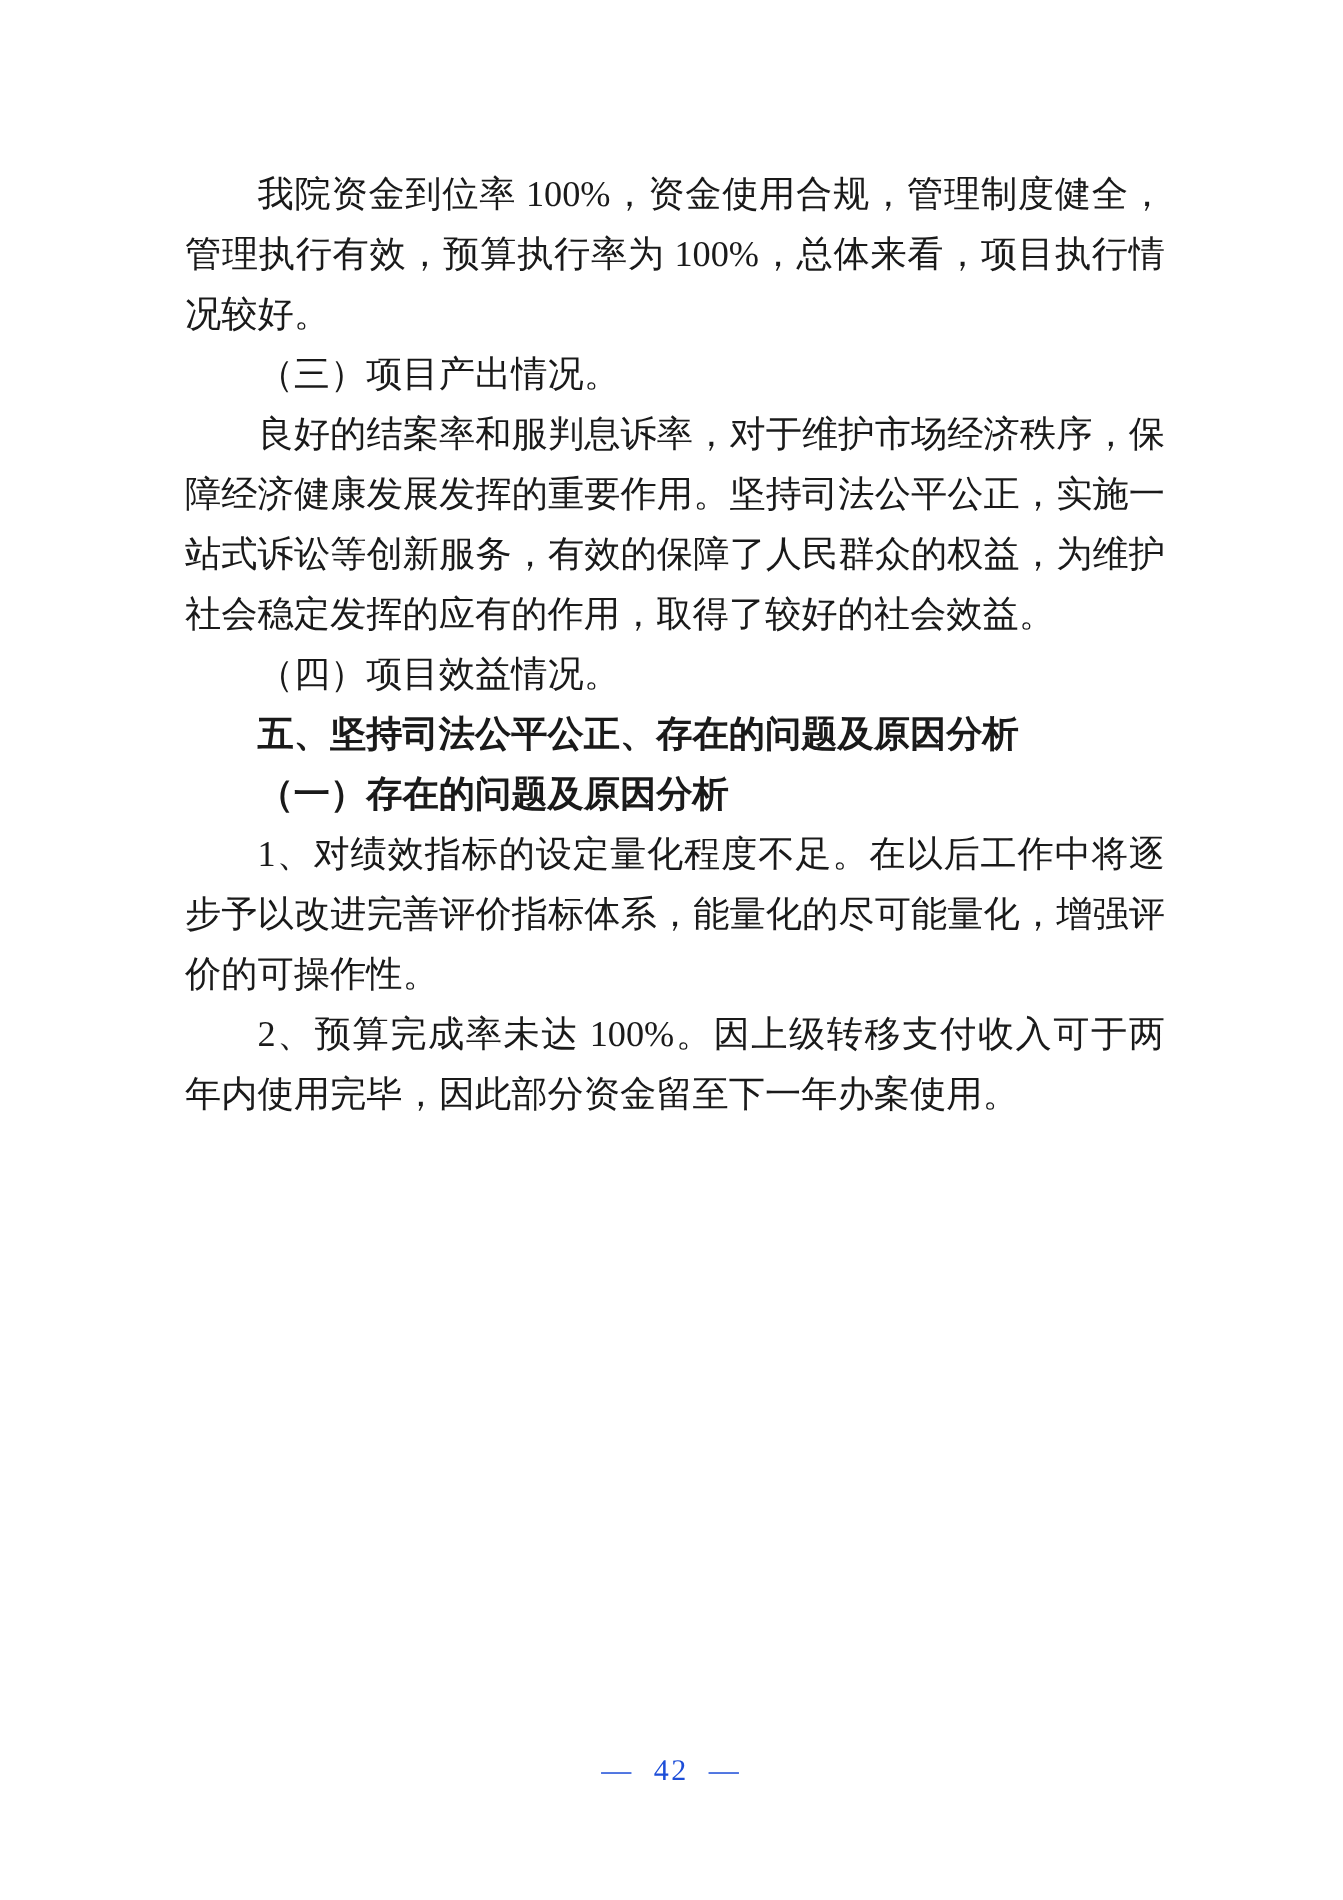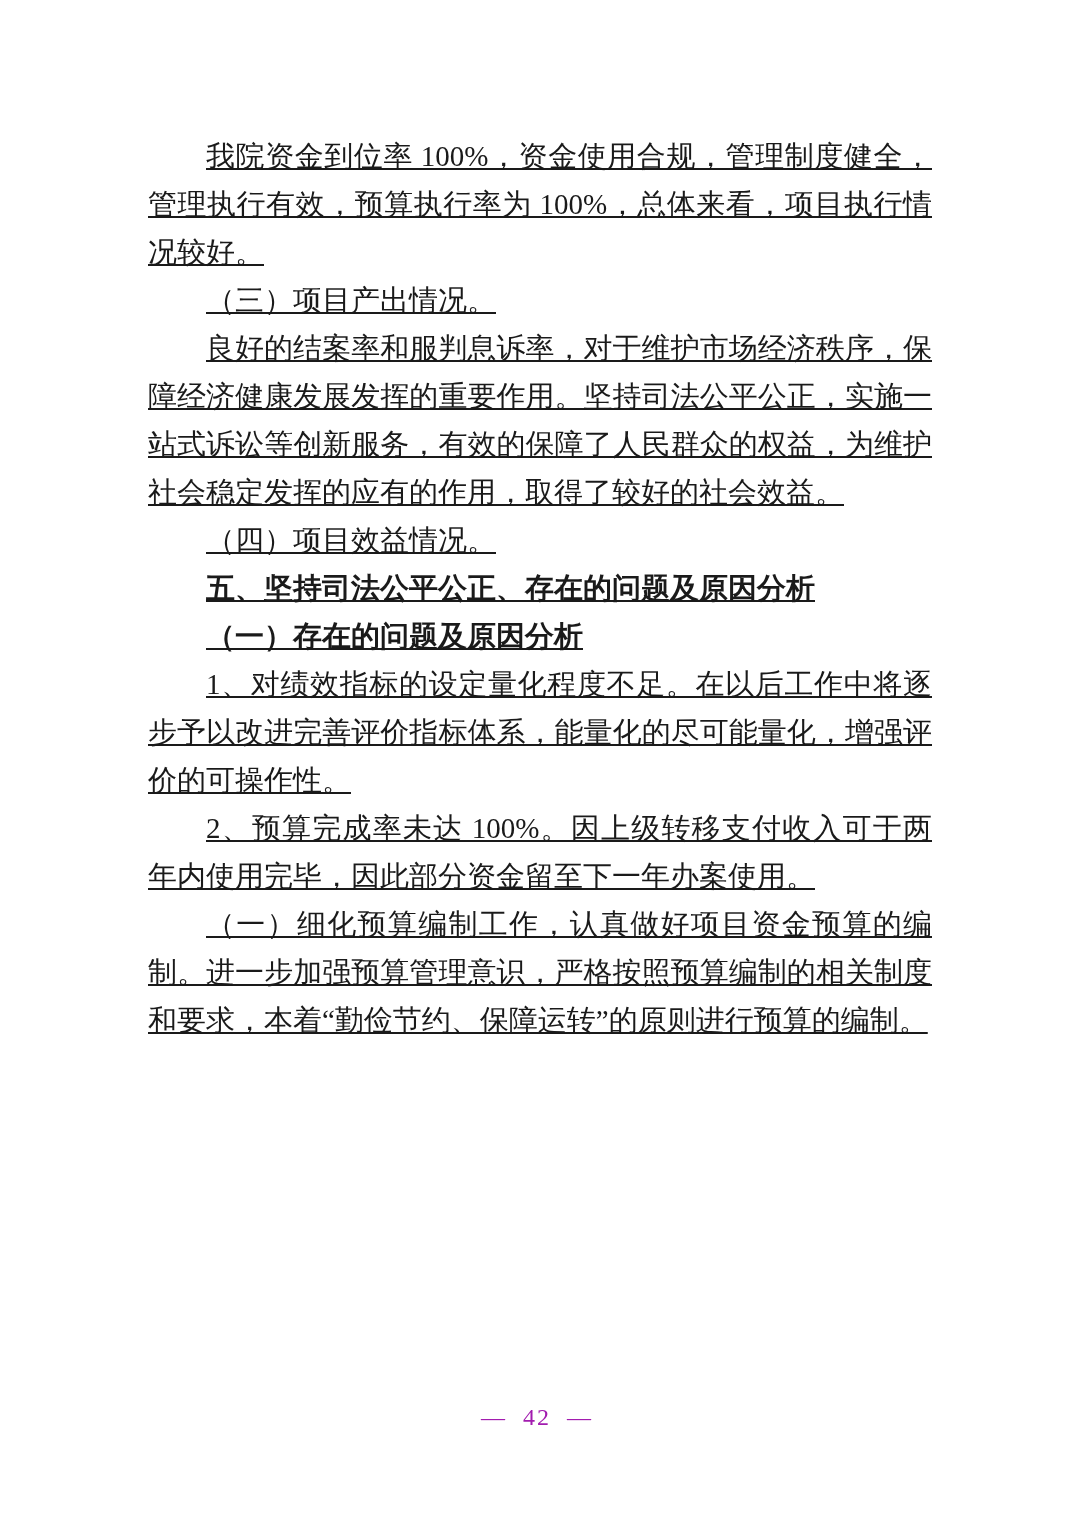--- a/index.html
+++ b/index.html
@@ -18,21 +18,20 @@
   .page {
     position: absolute;
     inset: 0;
     background: #ffffff;
   }
   .content {
     position: absolute;
     left: 148px;
     top: 132px;
     width: 784px;
-    text-decoration: underline;
   }
   p.para {
     margin: 0;
     padding: 0;
     font-size: 29px;
     line-height: 48px;
     text-align: justify;
     text-indent: 2em;
     word-break: break-all;
   }
@@ -44,36 +43,35 @@
   }
   .footer {
     position: absolute;
     top: 1404px;
     left: 0;
     width: 100%;
     text-align: center;
   }
   .footer .page-num {
     font-size: 24px;
-    color: #a21caf;
+    color: #1d4ed8;
     letter-spacing: 2px;
     word-spacing: 8px;
   }
 </style>
 </head>
 <body>
 
 <div class="page">
   <div class="content" id="paragraphs">
       <p class="para body">我院资金到位率 100%，资金使用合规，管理制度健全，管理执行有效，预算执行率为 100%，总体来看，项目执行情况较好。</p>
       <p class="para body">（三）项目产出情况。</p>
       <p class="para body">良好的结案率和服判息诉率，对于维护市场经济秩序，保障经济健康发展发挥的重要作用。坚持司法公平公正，实施一站式诉讼等创新服务，有效的保障了人民群众的权益，为维护社会稳定发挥的应有的作用，取得了较好的社会效益。</p>
       <p class="para body">（四）项目效益情况。</p>
       <p class="para heading1">五、坚持司法公平公正、存在的问题及原因分析</p>
       <p class="para heading2">（一）存在的问题及原因分析</p>
       <p class="para body">1、对绩效指标的设定量化程度不足。在以后工作中将逐步予以改进完善评价指标体系，能量化的尽可能量化，增强评价的可操作性。</p>
       <p class="para body">2、预算完成率未达 100%。因上级转移支付收入可于两年内使用完毕，因此部分资金留至下一年办案使用。</p>
-      <p class="para body">（一）细化预算编制工作，认真做好项目资金预算的编制。进一步加强预算管理意识，严格按照预算编制的相关制度和要求，本着“勤俭节约、保障运转”的原则进行预算的编制。</p>
     </div>
   <div class="footer">
     <span class="page-num">— 42 —</span>
   </div>
 </div>
 
 </body></html>

